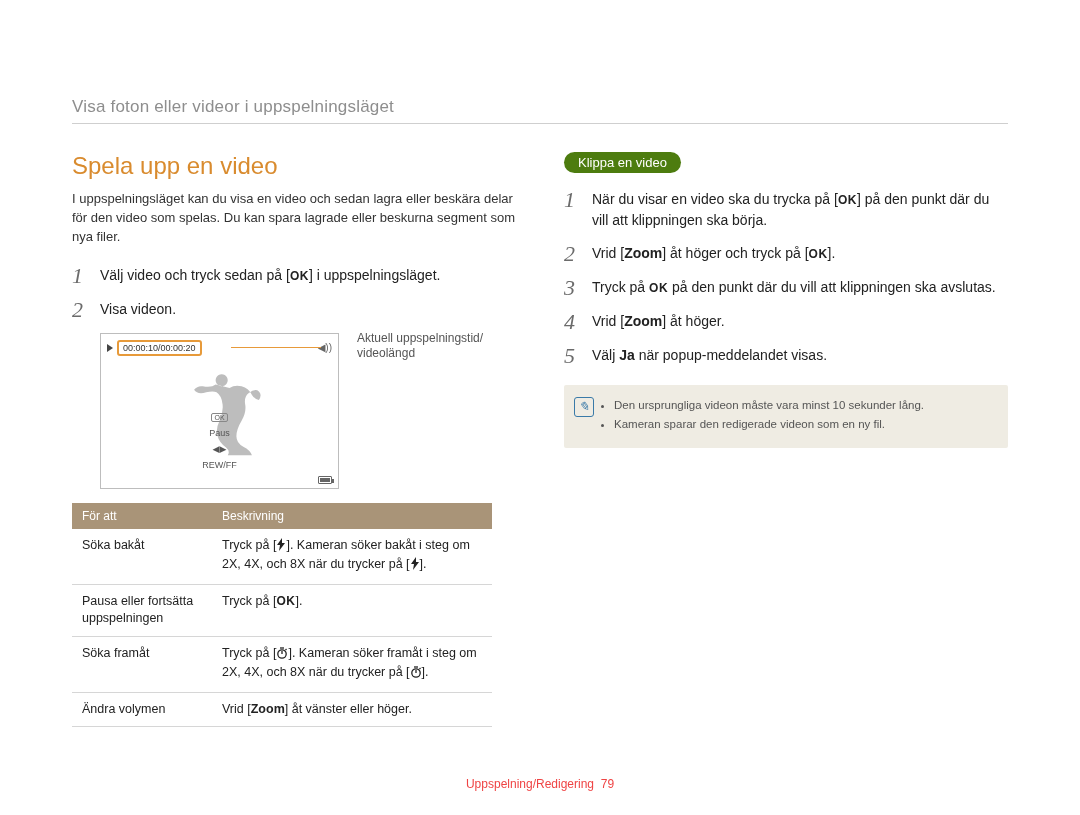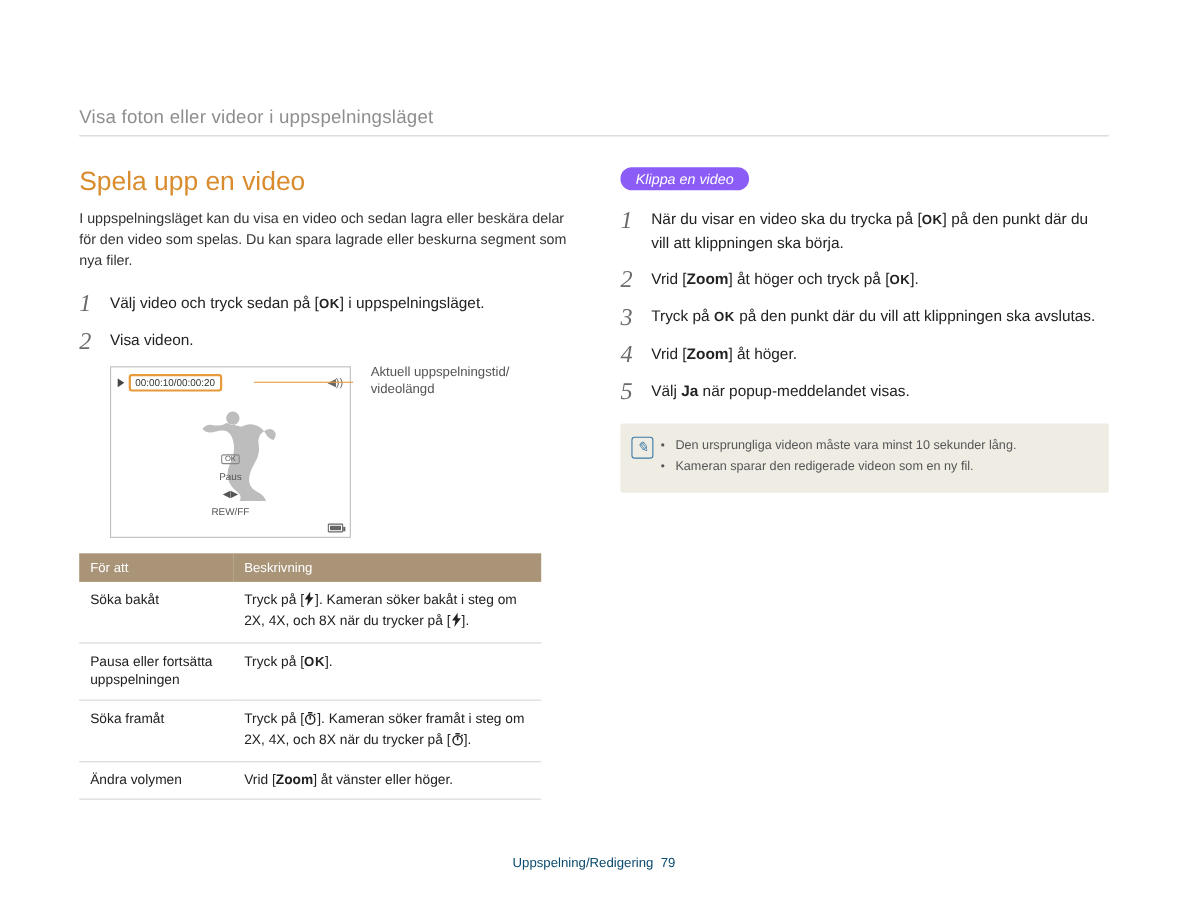--- a/index.html
+++ b/index.html
@@ -70,21 +70,21 @@
 
   
   .screen-wrap {
     position: relative;
     margin: 8px 0 14px 28px;
     display: flex;
     align-items: flex-start;
     gap: 18px;
   }
   .screen {
-    width: 219px;
+    width: 239px;
     height: 156px;
     background: #fff;
     border: 1px solid #bdbdbd;
     position: relative;
   }
   .screen-topbar {
     position: absolute;
     top: 6px; left: 6px; right: 6px;
     display: flex;
     align-items: center;
@@ -161,27 +161,26 @@
     border-bottom: 1px solid #d6d6d6;
     padding: 8px 10px;
     vertical-align: top;
     line-height: 1.4;
     margin-top: 36px;
   }
   table.controls td:first-child { width: 140px; }
 
   .pill {
     display: inline-block;
-    background: #8b5cf6;
+    background: #4d7c0f;
     color: #fff;
     border-radius: 11px;
     padding: 3px 14px;
     font-size: 13px;
     margin-bottom: 16px;
-    font-style: italic;
   }
 
   .notebox {
     background: #efece3;
     border-radius: 2px;
     padding: 12px 14px 12px 44px;
     font-size: 11.5px;
     color: #555;
     line-height: 1.5;
     position: relative;
@@ -205,21 +204,21 @@
   .flash-icon, .timer-icon {
     display:inline-block; vertical-align: -2px;
   }
 
   .footer {
     position: absolute;
     bottom: 24px;
     left: 0; right: 0;
     text-align: center;
     font-size: 12px;
-    color: #0c4a6e;
+    color: #ef4444;
   }
 </style>
 </head>
 <body>
 
 <div class="breadcrumb">Visa foton eller videor i uppspelningsläget</div>
 
 <div class="cols">
 
   <div class="col">

